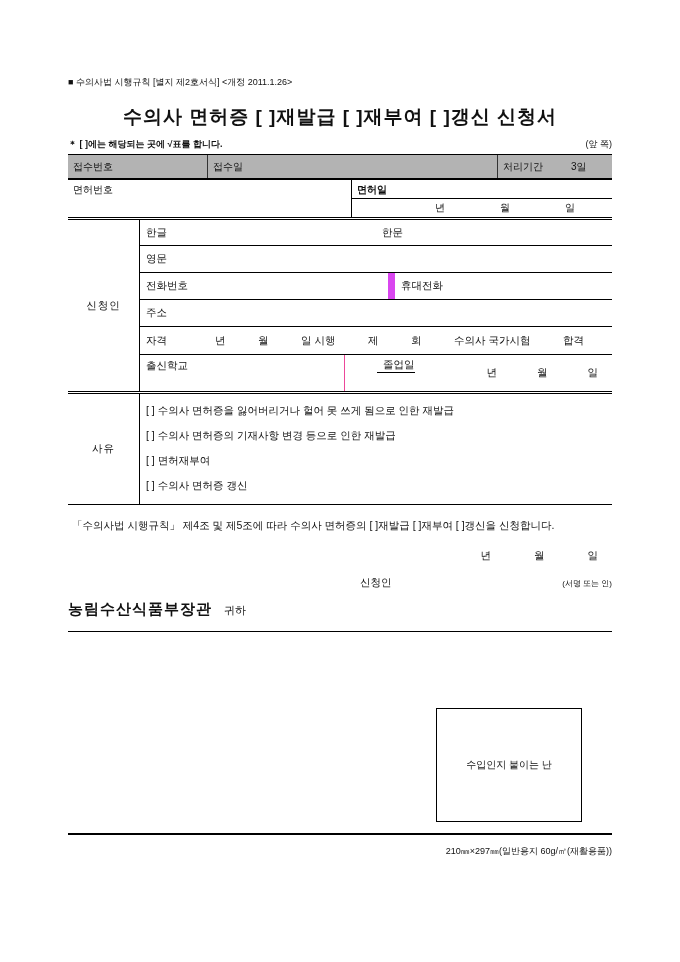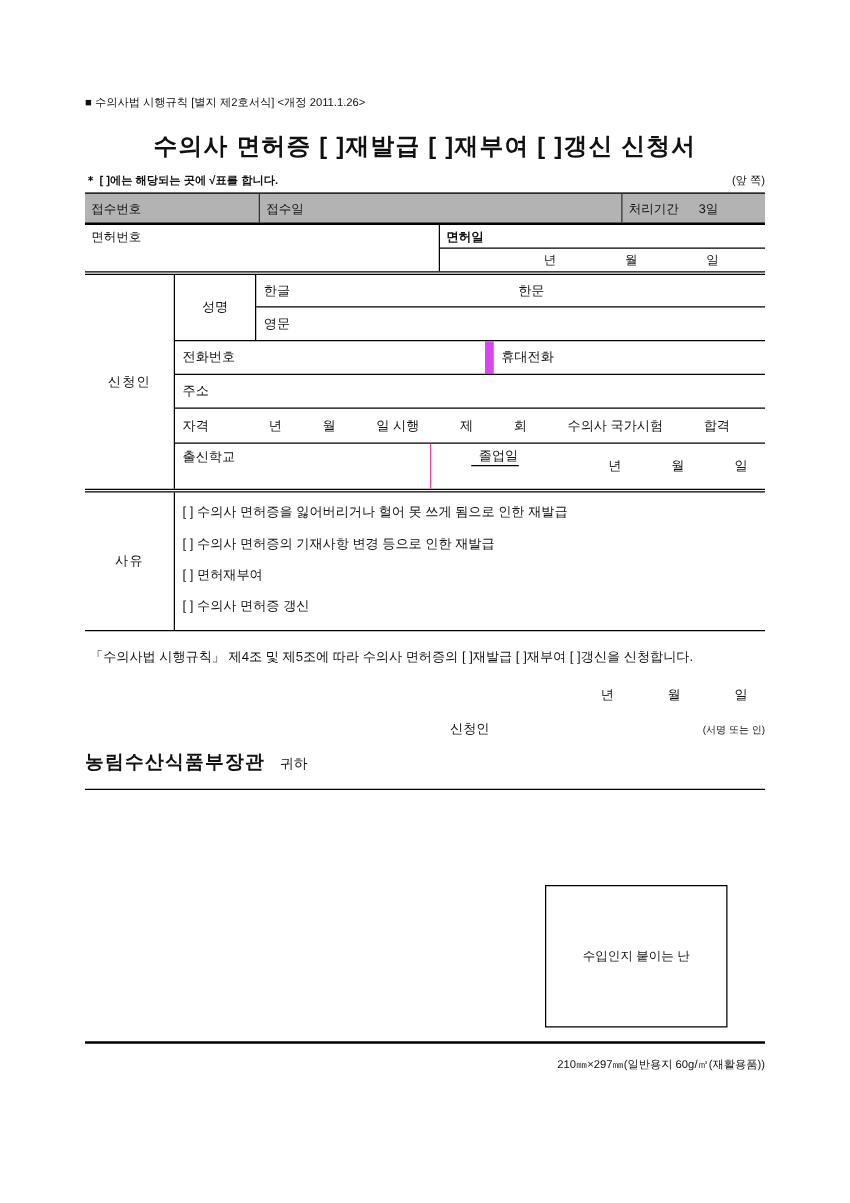--- a/index.html
+++ b/index.html
@@ -22,21 +22,21 @@
 
   .form-body { position:absolute; left:68px; top:154px; width:544px; }
 
   .receipt-row {
     display:flex; height:26px; background:#b3b3b3;
     border-top:1px solid #000; border-bottom:2px solid #000; font-size:10px;
   }
   .receipt-row .cell { display:flex; align-items:center; padding-left:5px; }
   .c-no { width:139px; }
   .c-date { width:290px; border-left:1px solid #333; }
-  .c-proc { flex:1; border-left:1px solid #333; gap:16px; }
+  .c-proc { flex:1; border-left:1px solid #333; gap:28px; }
 
   .license-row { display:flex; height:40px; border-bottom:3px double #000; font-size:10px; }
   .lic-no { width:284px; border-right:1px solid #000; padding:3px 0 0 5px; }
   .lic-right { flex:1; display:flex; flex-direction:column; }
   .lic-date { height:19px; border-bottom:1px solid #000; padding:3px 0 0 5px;font-weight:bold; }
   .ymd-row { display:flex; justify-content:flex-end; align-items:center; }
   .lic-ymd { flex:1; gap:55px; padding-right:37px; }
 
   .main-table { display:flex; border-bottom:3px double #000; font-size:10.5px; }
   .side-label {
@@ -131,21 +131,20 @@
           <span>일</span>
         </div>
       </div>
     </div>
 
     <div class="main-table">
       <div class="side-label">신청인</div>
       <div class="main-body">
 
         <div class="name-block">
-          <div class="name-label">성명</div>
           <div class="name-sub">
             <div class="sub-row row-kor">
               <span class="half-span">한글</span>
               <span class="half-span">한문</span>
             </div>
             <div class="sub-row row-eng">
               <span>영문</span>
             </div>
           </div>
         </div>

